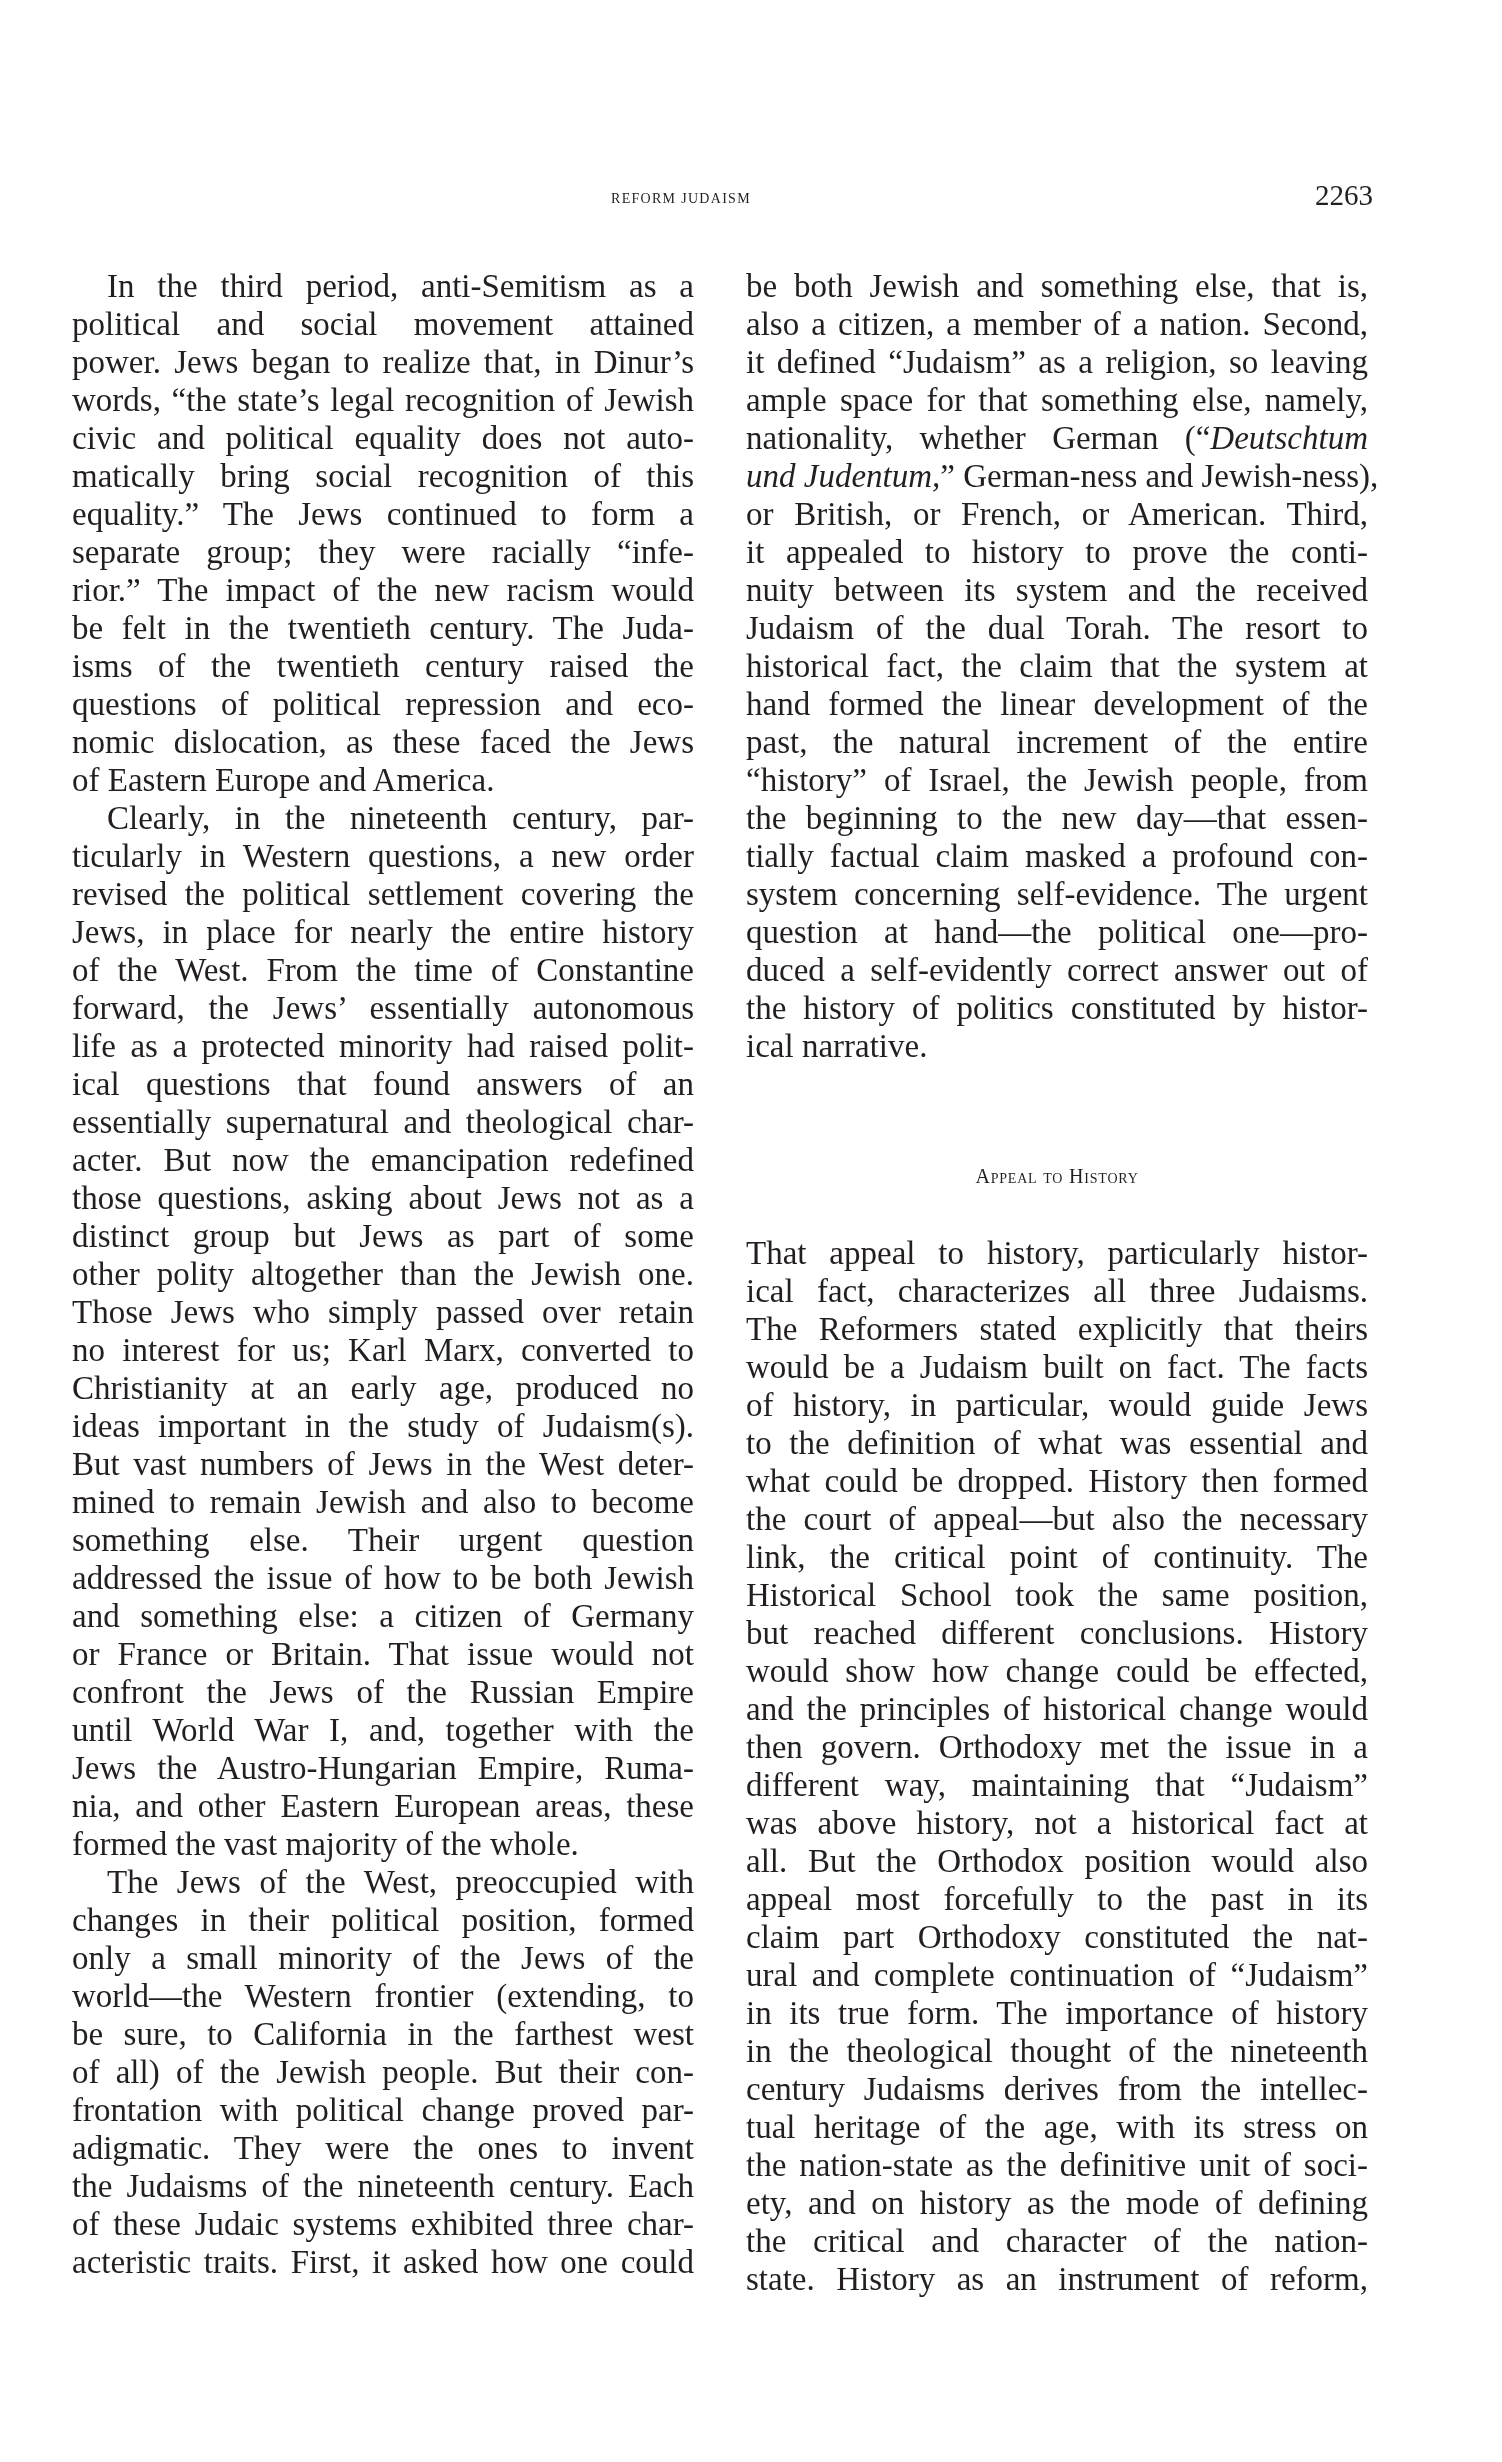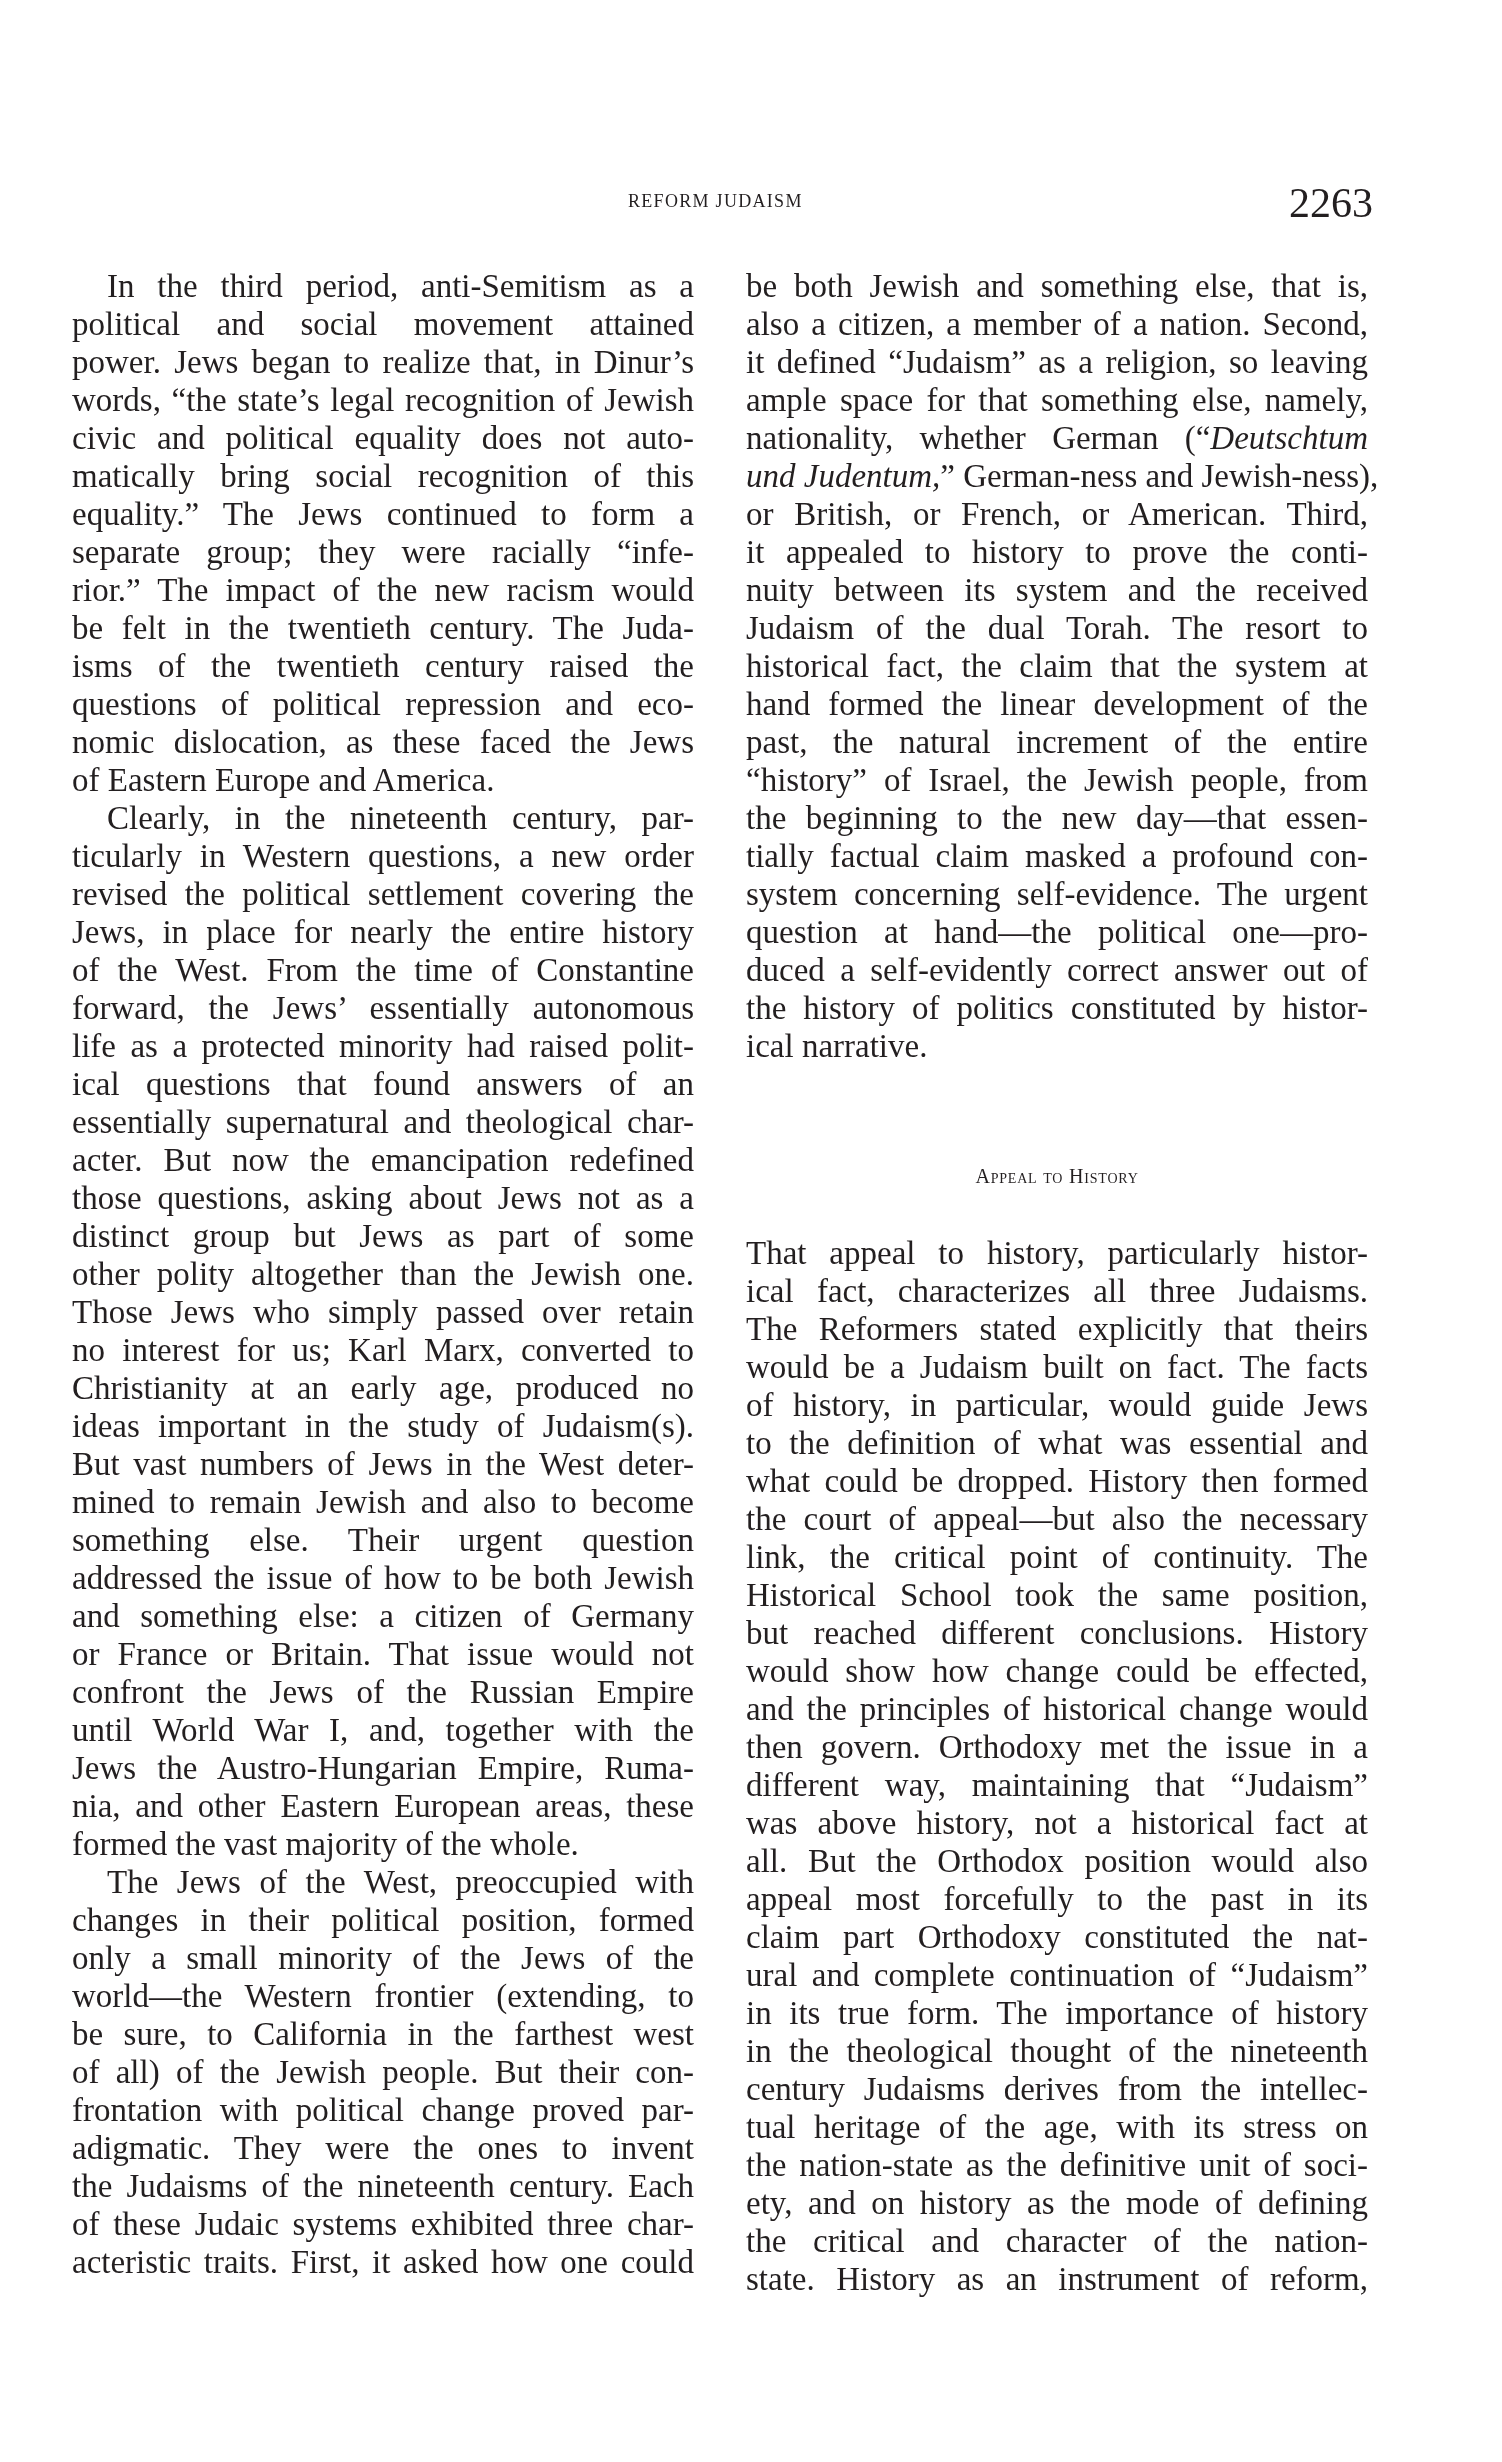--- a/index.html
+++ b/index.html
@@ -1,21 +1,21 @@
 <!DOCTYPE html>
 <html style="font-size:13.4px"><head>
 <meta charset="utf-8">
 <style>
   html, body { margin: 0; padding: 0; background: #ffffff; }
   body { width: 1503px; height: 2462px; position: relative; overflow: hidden;
          font-family: "Liberation Serif", "DejaVu Serif", serif; color: #231f20; }
   .running-head { position: absolute; top: 179px; left: 0; width: 1503px; height: 42px; }
-  .head-title { position: absolute; left: 628px; top: 11.7px; font-size: 18px; letter-spacing: 1.3px;
+  .head-title { position: absolute; left: 611px; top: 11.7px; font-size: 14px; letter-spacing: 1.3px;
                 text-transform: uppercase; white-space: nowrap; }
-  .head-page { position: absolute; right: 130px; top: 0; font-size: 42px; white-space: nowrap; }
+  .head-page { position: absolute; right: 130px; top: 0; font-size: 29px; white-space: nowrap; }
   .col { position: absolute; width: 622px; }
   .col-left { left: 72px; top: 267px; }
   .col-right { left: 746px; top: 267px; }
   .line { display: block; height: 38px; line-height: 38px; font-size: 33px;
           text-align: justify; text-align-last: justify; white-space: nowrap; overflow: visible; }
   .line.last { text-align-last: left; }
   .line.indent { padding-left: 35px; }
   .gap { display: block; }
   .heading { display: block; text-align: center; font-size: 20px; letter-spacing: 0.8px;
              font-variant: small-caps; height: 38px; line-height: 38px; }

